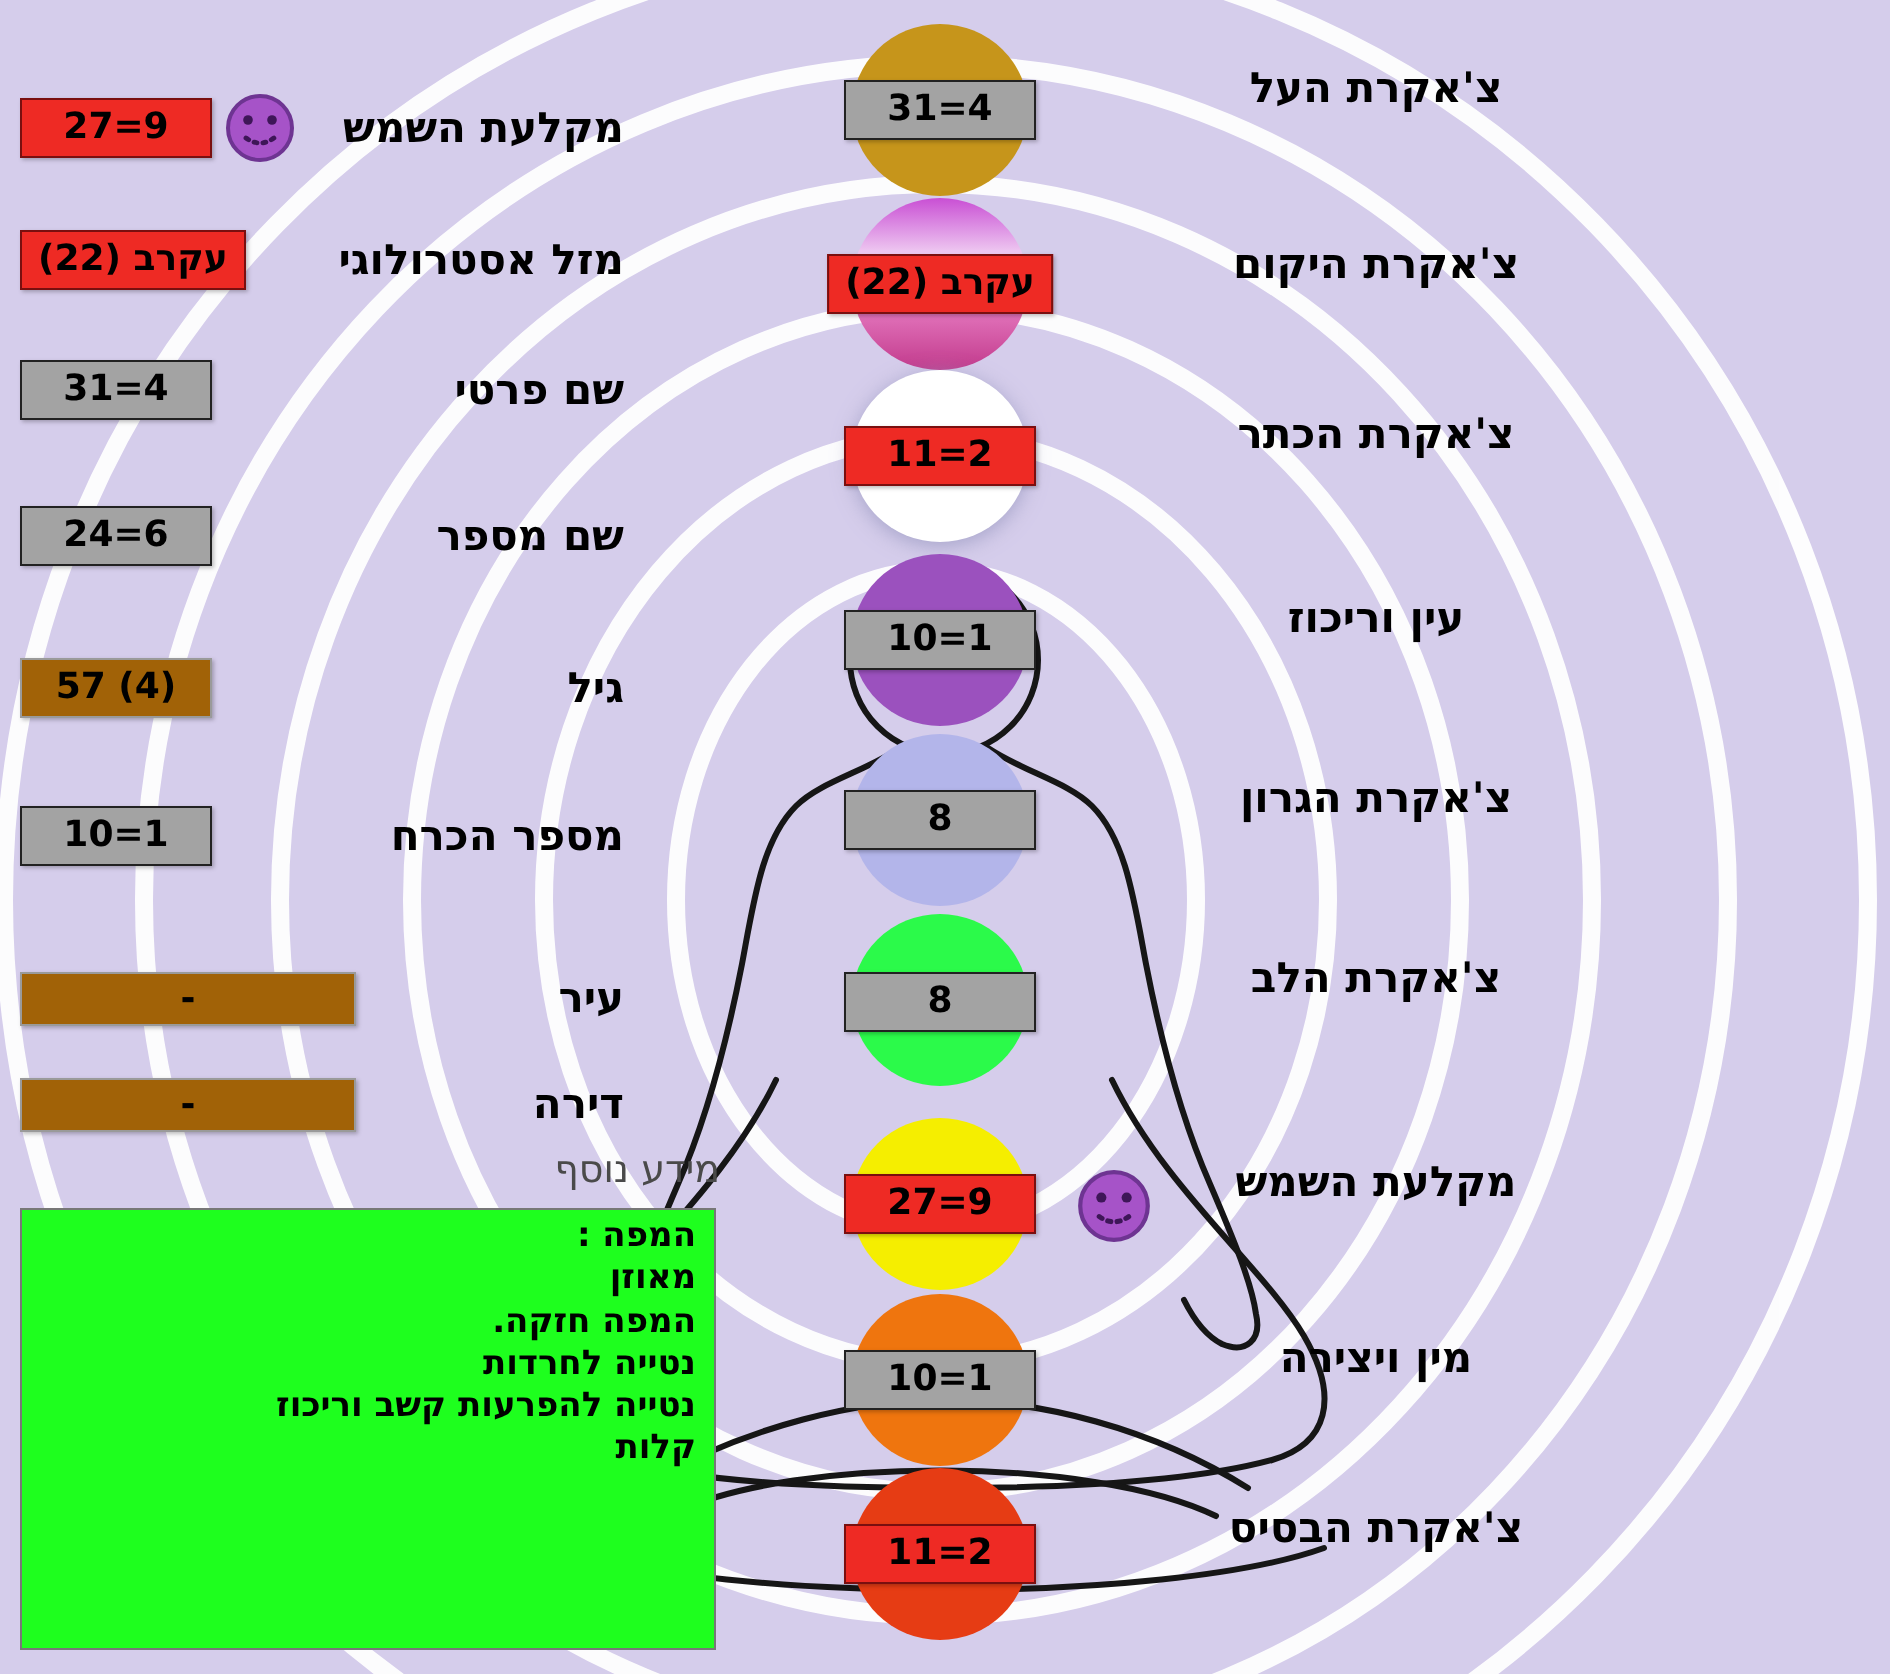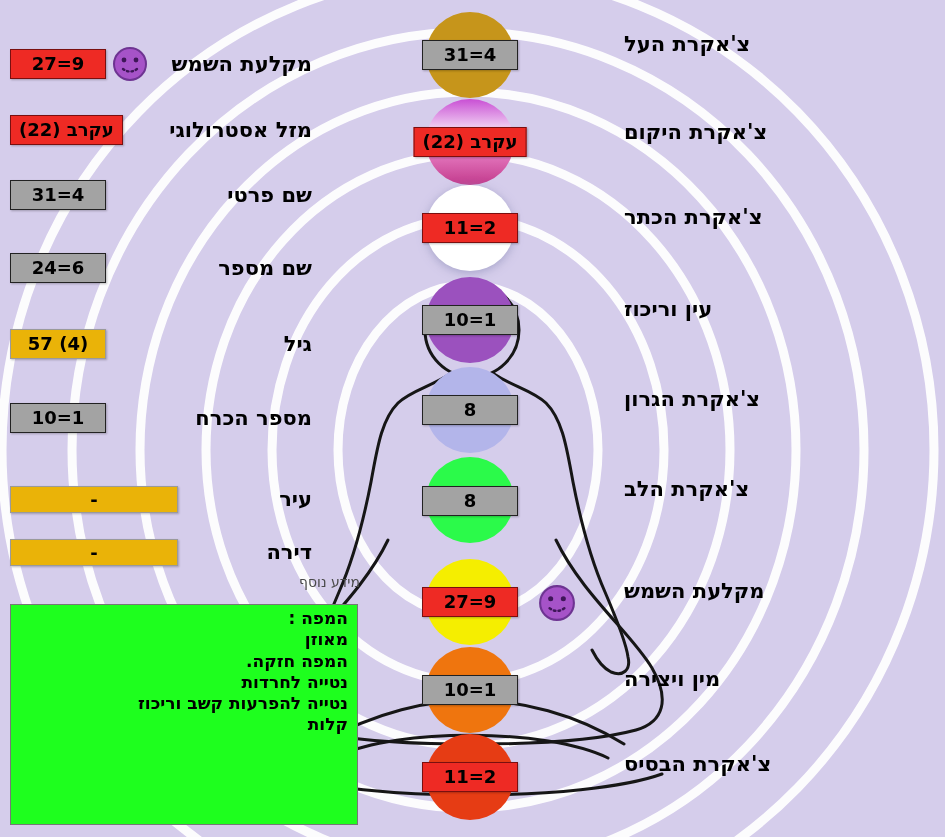--- a/index.html
+++ b/index.html
@@ -21,31 +21,31 @@
 
   
   .vbox {
     min-width:96px; height:30px; line-height:28px; text-align:center;
     font-size:18px; font-weight:bold; color:#000;
     border:1px solid #222; padding:0 8px; direction:ltr;
     box-shadow:1px 1px 2px rgba(0,0,0,.25); background:#fff;
   }
   .box-white { background:#a3a3a3; }
   .box-red   { background:#ee2a24; border-color:#7a0f0f; }
-  .box-grey  { background:#eab308; border-color:#9a9a9a; }
+  .box-grey  { background:#a16207; border-color:#9a9a9a; }
 
   .cvbox { position:absolute; left:470px; transform:translateX(-50%); }
   #ck0v{top:40px}  #ck1v{top:127px} #ck2v{top:213px} #ck3v{top:305px}
   #ck4v{top:395px} #ck5v{top:486px} #ck6v{top:587px} #ck7v{top:675px} #ck8v{top:762px}
 
   
   .rlabel {
     position:absolute; left:588px; width:200px;
     font-size:21px; font-weight:bold; color:#000;
-    direction:rtl; text-align:left; white-space:nowrap;margin-left:36px;
+    direction:rtl; text-align:center; white-space:nowrap;
   }
   #rl0{top:32px}  #rl1{top:120px} #rl2{top:205px} #rl3{top:297px}
   #rl4{top:387px} #rl5{top:477px} #rl6{top:579px} #rl7{top:667px} #rl8{top:752px}
 
   
   .lrow {
     position:absolute; left:10px; width:302px; height:36px;
     display:flex; align-items:center; gap:6px;
   }
   #lrow0{top:46px}  #lrow1{top:112px} #lrow2{top:177px} #lrow3{top:250px}
@@ -55,21 +55,21 @@
   .llabel {
     flex:1; text-align:right; direction:rtl;
     font-size:21px; font-weight:bold; color:#000; white-space:nowrap;
   }
 
   .smiley { width:36px; height:36px; flex:0 0 auto; }
   .smiley-abs { position:absolute; left:538px; top:584px; width:38px; height:38px; }
 
   .moreinfo {
     position:absolute; left:200px; top:574px; width:160px;
-    font-size:14px; color:#4a4a4a; direction:rtl; text-align:right;
+    font-size:19px; color:#4a4a4a; direction:rtl; text-align:right;
   }
 
   .summary {
     position:absolute; left:10px; top:604px; width:348px; height:221px;
     background:#1eff1e; border:1px solid #777;
     padding:3px 9px; direction:rtl; text-align:right;
     font-size:17px; font-weight:bold; color:#000; line-height:1.25;
   }
 </style>
 </head>

